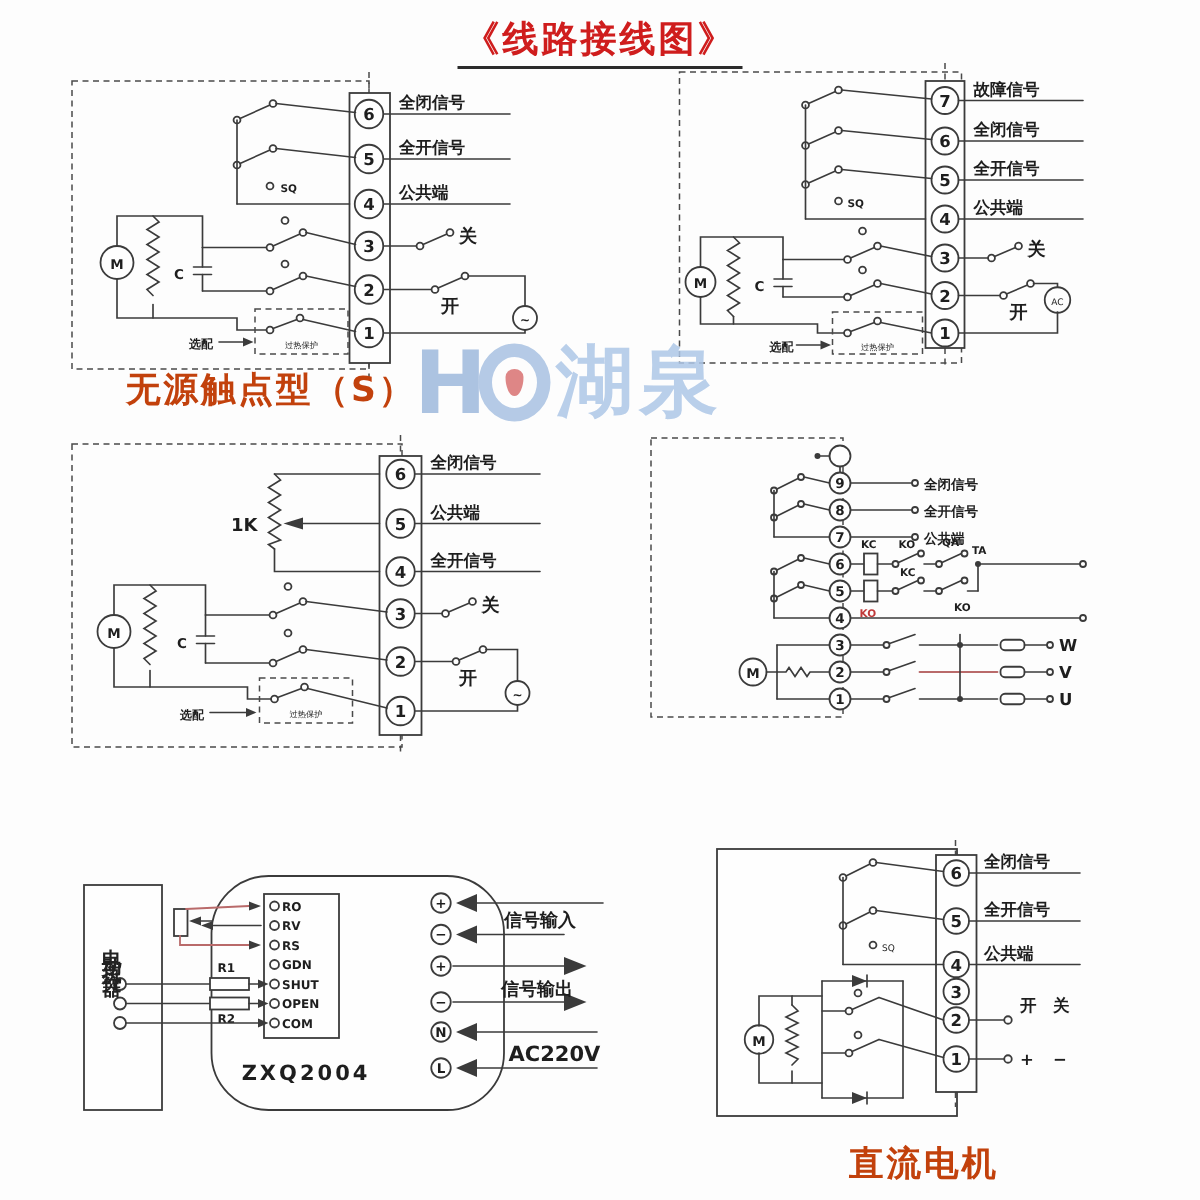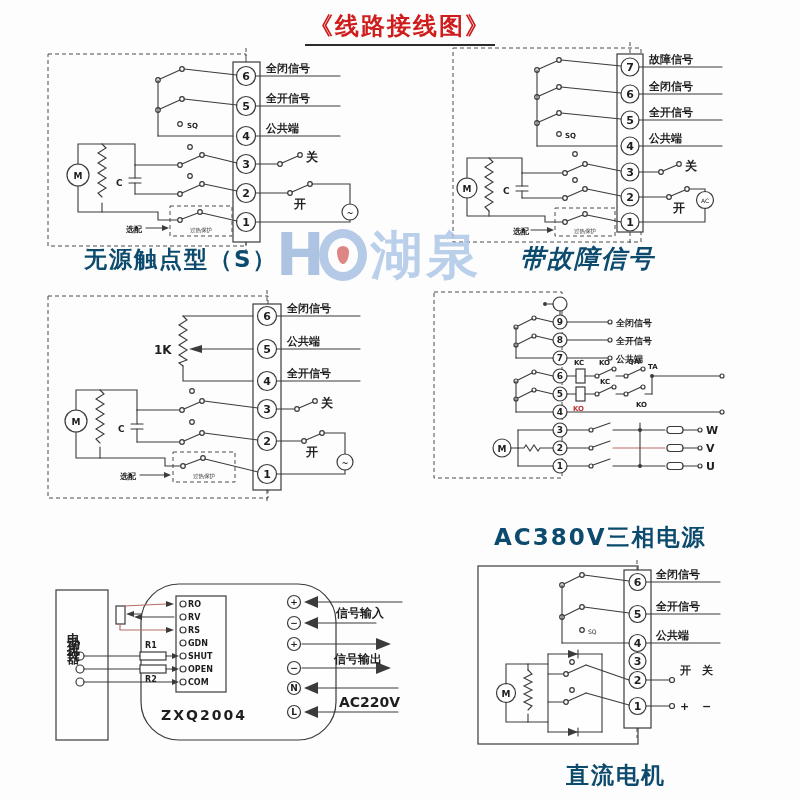--- a/index.html
+++ b/index.html
@@ -22,21 +22,21 @@
   .s8{font-size:8px;font-weight:bold;}
   .s7{font-size:7px;font-weight:bold;}
   .s6{font-size:6px;}
   .s55{font-size:5.5px;}
   .red{fill:#c03a3a;}
   .mid{text-anchor:middle;}
   
   .title{position:absolute;left:0;right:0;top:10px;text-align:center;z-index:5;}
   .title span{display:inline-block;color:#cf1d1d;font-size:24px;font-weight:bold;
               letter-spacing:2px;border-bottom:2px solid #2b2b2b;padding:0 4px 2px 4px;}
-  .caption{position:absolute;font-size:23px;font-weight:bold;color:#0c4a6e;
+  .caption{position:absolute;font-size:23px;font-weight:bold;color:#c2410c;
            letter-spacing:2px;z-index:4;white-space:nowrap;text-align:right;}
   .caption.italicserif{font-family:"DejaVu Serif",serif;font-style:italic;font-size:25px;}
   .vtext{position:absolute;writing-mode:vertical-rl;text-orientation:upright;
          font-size:13px;font-weight:bold;color:#222;letter-spacing:5px;z-index:4;}
   .wm-company{position:absolute;left:168px;top:468px;white-space:nowrap;z-index:6;
               font-size:45px;color:#c3c3c3;letter-spacing:6px;opacity:.8;pointer-events:none;}
   .wm-logo{position:absolute;left:276px;top:226px;z-index:6;opacity:.85;pointer-events:none;
            display:flex;align-items:center;}
   .logo-h{font-size:58px;font-weight:bold;color:#9fb9dd;line-height:58px;}
   .logo-ring{display:inline-block;width:30px;height:34px;border:9px solid #a9c2e2;
@@ -261,21 +261,20 @@
         <line class="w" x1="130" y1="181" x2="146" y2="175"></line>
         <circle class="nd" cx="148" cy="174" r="2.3"></circle>
         <line class="w" x1="150" y1="175" x2="184" y2="182"></line>
         <text class="s55 mid" x="148" y="193">过热保护</text>
         <text class="s8" x="76" y="194">选配</text>
         <line class="w" x1="94" y1="190" x2="110" y2="190"></line>
         <polygon class="dk" points="110,187 110,193 117,190"></polygon>
       </g>
     </svg>
   </div>
-  <div class="caption italicserif" style="left:520px;top:242px;">带故障信号</div>
 
   <div class="panel" style="left:40px;top:286px;">
     <svg width="368" height="242" viewBox="0 0 368 242">
       <g>
         <rect class="wd" x="8" y="10" width="220" height="202"></rect>
       </g>
       <g>
         <line class="wd" x1="227" y1="4" x2="227" y2="18"></line>
         <line class="wd" x1="227" y1="204" x2="227" y2="216"></line>
         <rect class="nd" x="213" y="18" width="28" height="186"></rect>
@@ -504,21 +503,20 @@
         <circle class="nd" cx="72" cy="164" r="9"></circle>
         <text class="tn9" x="72" y="168">M</text>
         <line class="w" x1="81" y1="164" x2="88" y2="164"></line>
         <line class="w" x1="88" y1="146" x2="88" y2="182"></line>
         <line class="w" x1="88" y1="146" x2="123" y2="146"></line>
         <path class="w" d="M88,164 l6,0 l2,-3 l4,6 l4,-6 l4,6 l2,-3 l13,0"></path>
         <line class="w" x1="88" y1="182" x2="123" y2="182"></line>
       </g>
     </svg>
   </div>
-  <div class="caption" style="left:494px;top:522px;">AC380V三相电源</div>
 
   <div class="panel" style="left:46px;top:576px;">
     <svg width="378" height="192" viewBox="0 0 378 192">
       <g>
         <rect class="nd" x="10" y="14" width="52" height="150" fill="none"></rect>
         <circle class="nd" cx="34" cy="80" r="4"></circle>
         <circle class="nd" cx="34" cy="93" r="4"></circle>
         <circle class="nd" cx="34" cy="106" r="4"></circle>
         <rect class="nd" x="70" y="30" width="9" height="18"></rect>
         <line class="w" x1="96" y1="38" x2="88" y2="38"></line>

